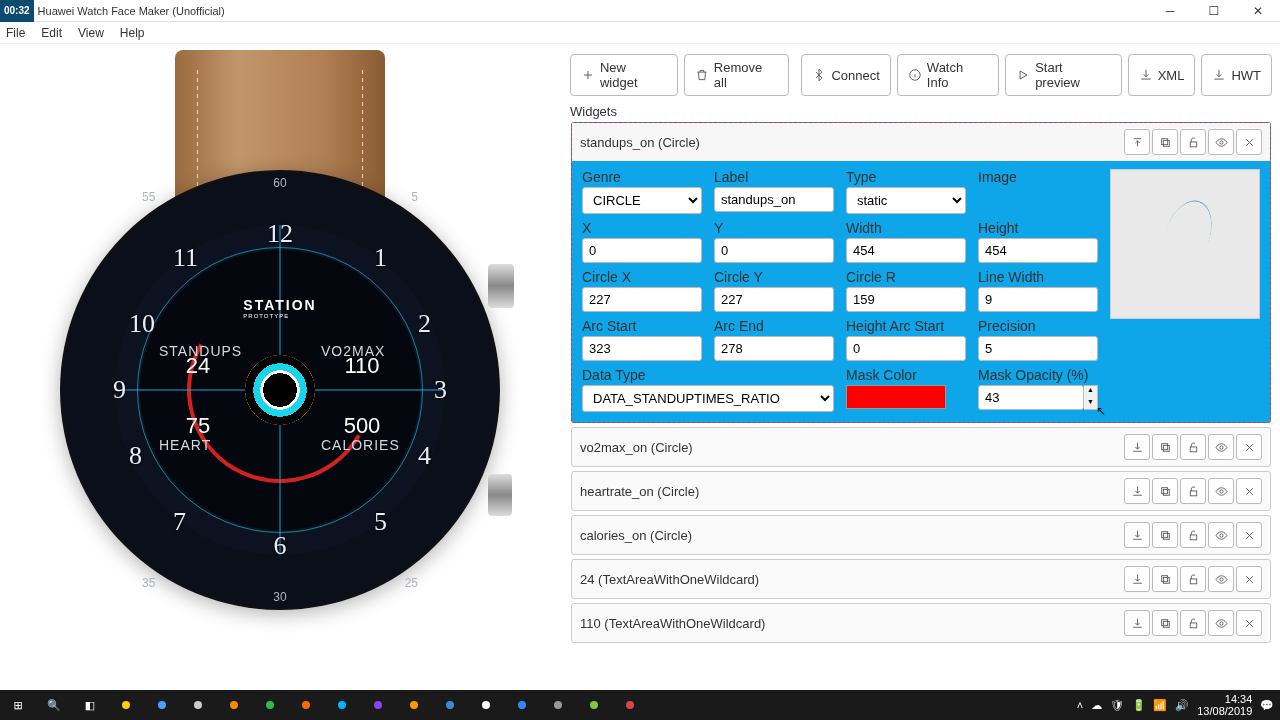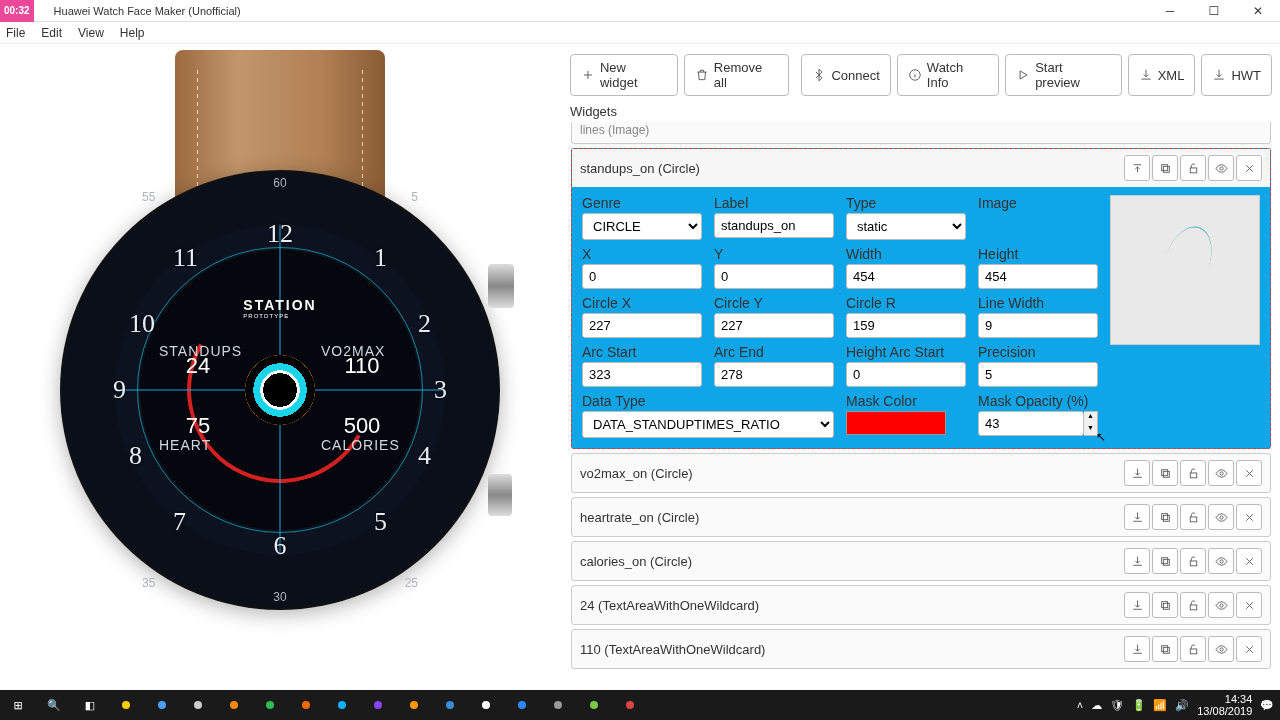--- a/index.html
+++ b/index.html
@@ -1,20 +1,20 @@
 <!DOCTYPE html>
 <html><head>
 <meta charset="utf-8">
 <style>
 * { margin: 0; padding: 0; box-sizing: border-box; font-family: "Segoe UI", Arial, sans-serif; }
 html, body { width: 1280px; height: 720px; overflow: hidden; background: #fff; }
 
 .titlebar { height: 22px; background: #fff; border-bottom: 1px solid #e0e0e0; display: flex; align-items: center; font-size: 11px; color: #333; position: relative; }
-.titlebar .rec { background: #ec4899; color: #fff; padding: 6px 4px; font-weight: bold; font-size: 10px; }
-.titlebar .title { margin-left: 20px; }
+.titlebar .rec { background: #0c4a6e; color: #fff; padding: 6px 4px; font-weight: bold; font-size: 10px; }
+.titlebar .title { margin-left: 4px; }
 .winctl { position: absolute; right: 0; top: 0; display: flex; }
 .winctl div { width: 44px; height: 22px; display: flex; align-items: center; justify-content: center; font-size: 12px; cursor: pointer; }
 
 .menubar { height: 22px; background: #fff; display: flex; align-items: center; font-size: 12px; color: #333; padding-left: 6px; border-bottom: 1px solid #eee; }
 .menubar span { margin-right: 16px; cursor: pointer; }
 
 .main { display: flex; height: calc(720px - 22px - 22px - 30px); }
 
 
 .preview { width: 560px; height: 100%; background: #fff; display: flex; align-items: flex-start; justify-content: center; overflow: hidden; }
@@ -189,26 +189,20 @@
             <path d="M12 3v12m0 0l-4-4m4 4l4-4M4 19h16"></path>
           </svg>
           <span>HWT</span>
         </div>
     </div>
 
     <div class="section-title">Widgets</div>
 
     <div class="widget-list">
 
-      <div class="wrow" style="border-top:1px dashed #aaa;border-radius:0 0 3px 3px;margin-top:-6px">
-        <div class="whead">
-          <span style="color:#888;font-size:12px">lines (Image)</span>
-          <div class="acts"></div>
-        </div>
-      </div>
 
       <div class="wrow expanded">
         <div class="whead">
           <span>standups_on (Circle)</span>
           <div class="acts">
             <div class="iconbtn">
                 <svg viewBox="0 0 24 24">
                   <path d="M5 5h14M12 19V9m0 0L8 13m4-4l4 4"></path>
                 </svg>
               </div>

